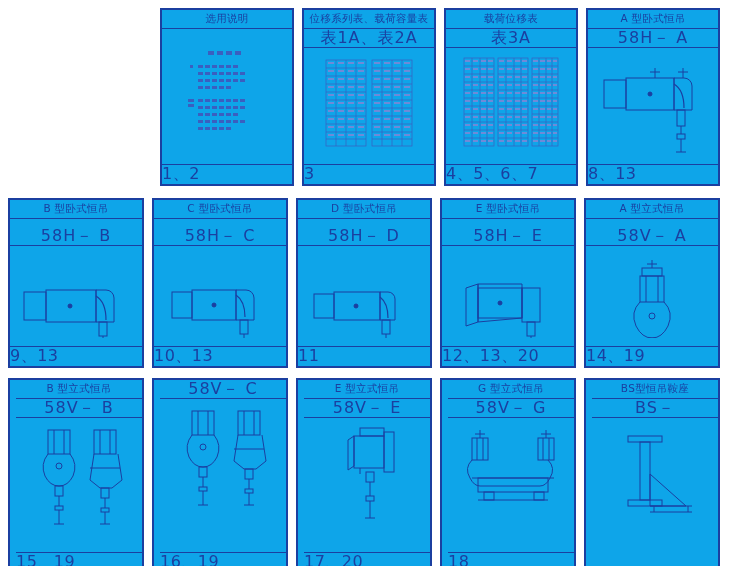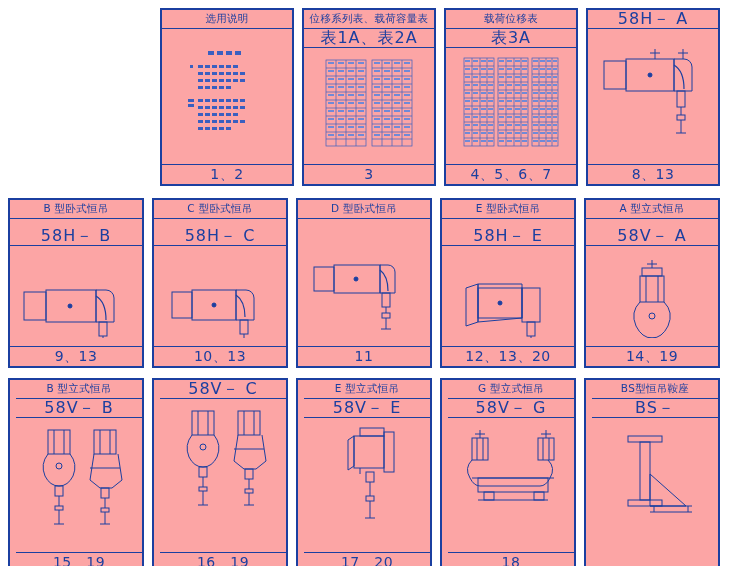--- a/index.html
+++ b/index.html
@@ -25,21 +25,21 @@
     position: absolute;
     display: flex;
     gap: 8px;
   }
   #row1 { left: 160px; top: 8px; }
   #row2 { left: 8px;  top: 198px; }
   #row3 { left: 8px;  top: 378px; }
 
   .card {
     border: 2px solid #1b3fa0;
-    background: #fca5a5;
+    background: #0ea5e9;
     box-sizing: border-box;
     display: flex;
     flex-direction: column;
     position: relative;
   }
   .card.r1 { width: 134px; height: 178px; }
   .card.r2 { width: 134px; height: 170px; gap: 8px; }
   .card.r3 { width: 134px; height: 196px; padding-left: 6px; }
   .card.wide { width: 136px; }
 
@@ -63,22 +63,21 @@
     overflow: hidden;
     letter-spacing: 1px;
   }
   .body {
     flex: 1 1 auto;
     position: relative;
     overflow: hidden;
   }
   .ftr {
     border-top: 1.6px solid #1b3fa0;
-    text-align: center;
-    font-size: 14px;
+    font-size: 16px;
     line-height: 18px;
     height: 19px;
     letter-spacing: .5px;
   }
   svg { display: block; }
   .fig { position: absolute; left: 0; top: 0; }
 </style>
 </head>
 <body>
 
@@ -469,20 +468,21 @@
               <rect x="94" y="92" width="5" height="2"></rect>
               <rect x="101" y="92" width="4" height="2"></rect>
               <rect x="107" y="92" width="4" height="2"></rect>
           </g>
         </svg>
       </div>
       <div class="ftr">4、5、6、7</div>
     </div>
 
     <div class="card r1">
+      <div class="hdr">A 型卧式恒吊</div>
       <div class="hdr2">58H－  A</div>
       <div class="body">
         <svg class="fig" width="130" height="122" viewBox="0 0 130 122">
           <g stroke="#1b3fa0" stroke-width="1" fill="none">
             <rect x="16" y="32" width="22" height="28"></rect>
             <rect x="38" y="30" width="48" height="32"></rect>
             <path d="M86 30 h10 a8 8 0 0 1 8 8 v24 h-18 z"></path>
             <circle cx="62" cy="46" r="2" fill="#1b3fa0"></circle>
             <path d="M86 36 q10 6 10 24" stroke-width="1.2"></path>
             <line x1="67" y1="20" x2="67" y2="30"></line>
@@ -542,20 +542,21 @@
             <line x1="90" y1="91" x2="90" y2="102"></line>
             <line x1="85" y1="102" x2="95" y2="102"></line>
           </g>
         </svg>
       </div>
       <div class="ftr">10、13</div>
     </div>
 
     <div class="card r2 wide">
       <div class="hdr">D 型卧式恒吊</div>
+      <div class="hdr2">58H－  D</div>
       <div class="body">
         <svg class="fig" width="132" height="114" viewBox="0 0 132 114">
           <g stroke="#1b3fa0" stroke-width="1" fill="none">
             <rect x="16" y="40" width="20" height="24"></rect>
             <rect x="36" y="38" width="46" height="28"></rect>
             <path d="M82 38 h8 a7 7 0 0 1 7 7 v21 h-15 z"></path>
             <circle cx="58" cy="52" r="2" fill="#1b3fa0"></circle>
             <path d="M82 43 q8 6 8 21" stroke-width="1.2"></path>
             <rect x="84" y="66" width="8" height="14"></rect>
             <line x1="88" y1="80" x2="88" y2="86"></line>

